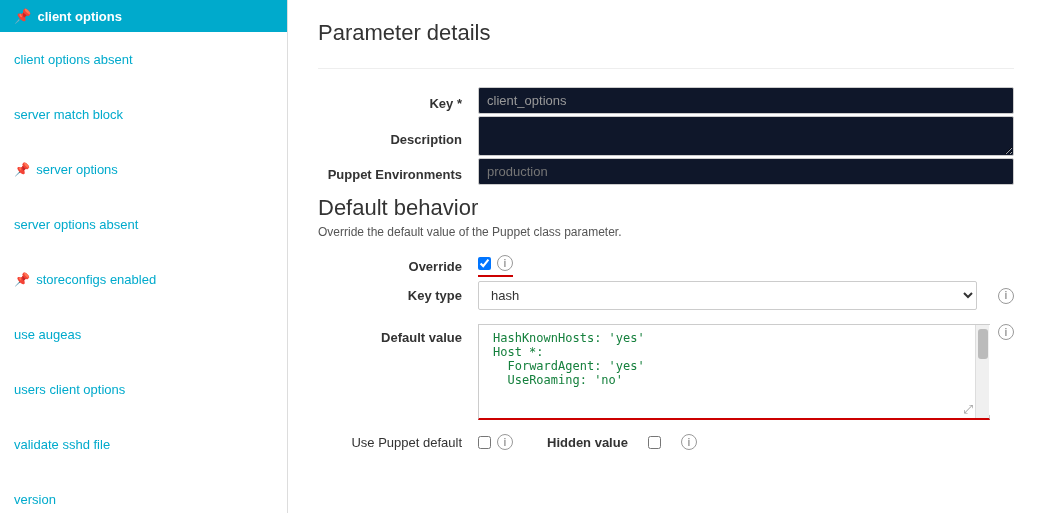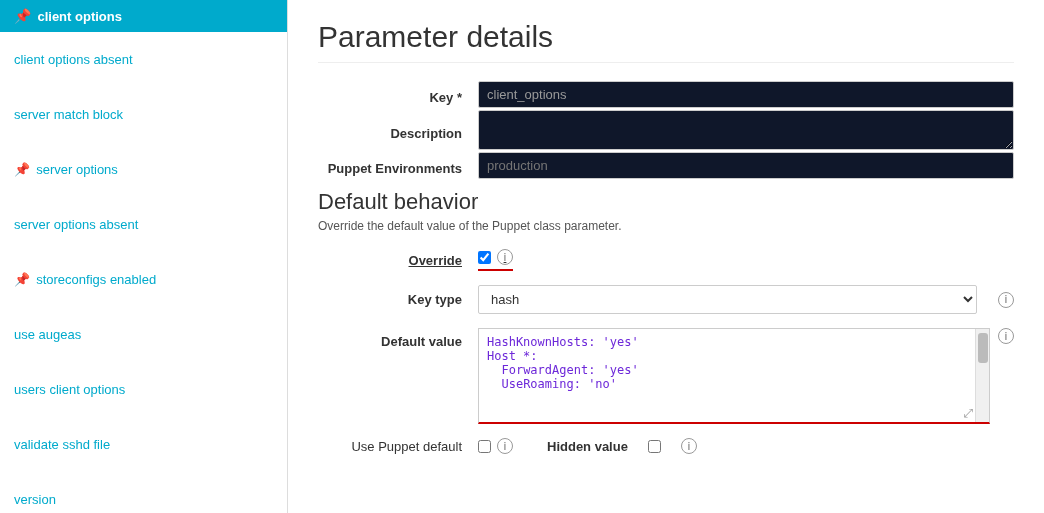--- a/index.html
+++ b/index.html
@@ -38,26 +38,26 @@
 
     
     .main {
       flex: 1;
       padding: 20px 30px;
       overflow-y: auto;
       background: #fff;
     }
 
     .section-title {
-      font-size: 30px;
+      font-size: 22px;
       font-weight: normal;
       color: #333;
       margin-bottom: 18px;
       border-bottom: 1px solid #eee;
-      padding-bottom: 8px;
+      padding-bottom: 22px;
     }
 
     .form-row {
       display: flex;
       align-items: center;
       margin-bottom: 2px;
     }
     .form-label {
       width: 160px;
       min-width: 160px;
@@ -95,22 +95,21 @@
     }
     .default-behavior-subtitle {
       font-size: 12px;
       color: #555;
       margin-bottom: 16px;
     }
 
     .override-row {
       display: flex;
       align-items: center;
-      margin-bottom: 14px;
-      text-decoration: underline;
+      margin-bottom: 4px;
     }
     .override-label {
       width: 160px;
       min-width: 160px;
       text-align: right;
       padding-right: 16px;
       font-weight: bold;
       font-size: 13px;
       color: #333;
     }
@@ -193,24 +192,25 @@
       border: 1px solid #ccc;
       border-bottom: 2px solid #cc0000;
     }
     textarea.default-value-textarea {
       width: 100%;
       height: 90px;
       padding: 6px 8px;
       border: none;
       outline: none;
       font-size: 12px;
-      color: #6d28d9;
+      color: #15803d;
       font-family: monospace;
       resize: none;
       background: #fff;
+      margin-left: 6px;
     }
     .scrollbar-indicator {
       position: absolute;
       right: 0;
       top: 0;
       bottom: 0;
       width: 14px;
       background: #f0f0f0;
       border-left: 1px solid #ddd;
       display: flex;

